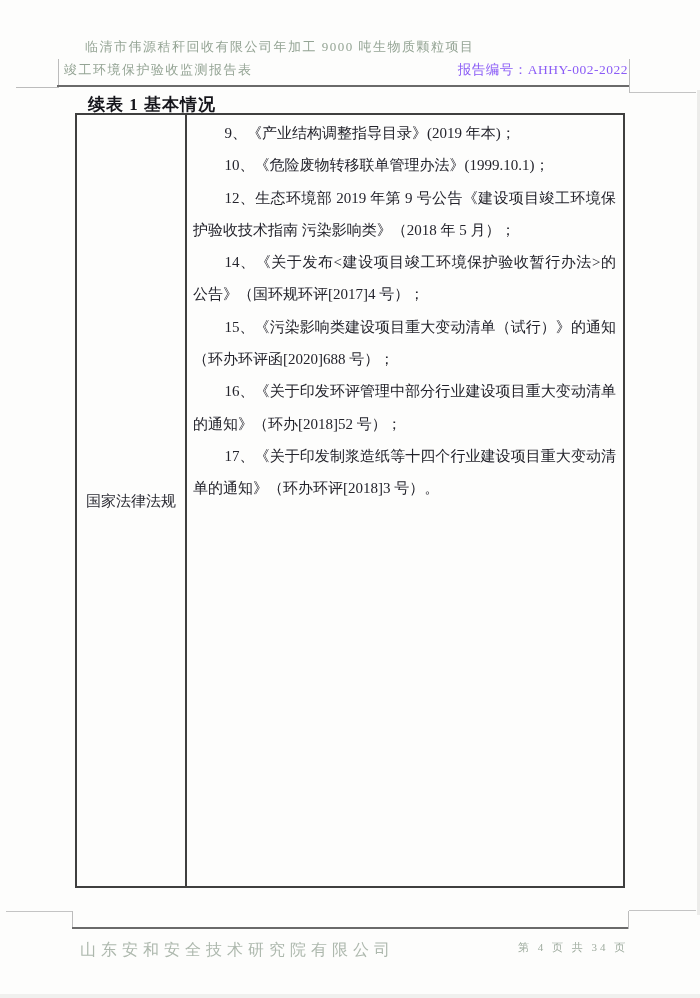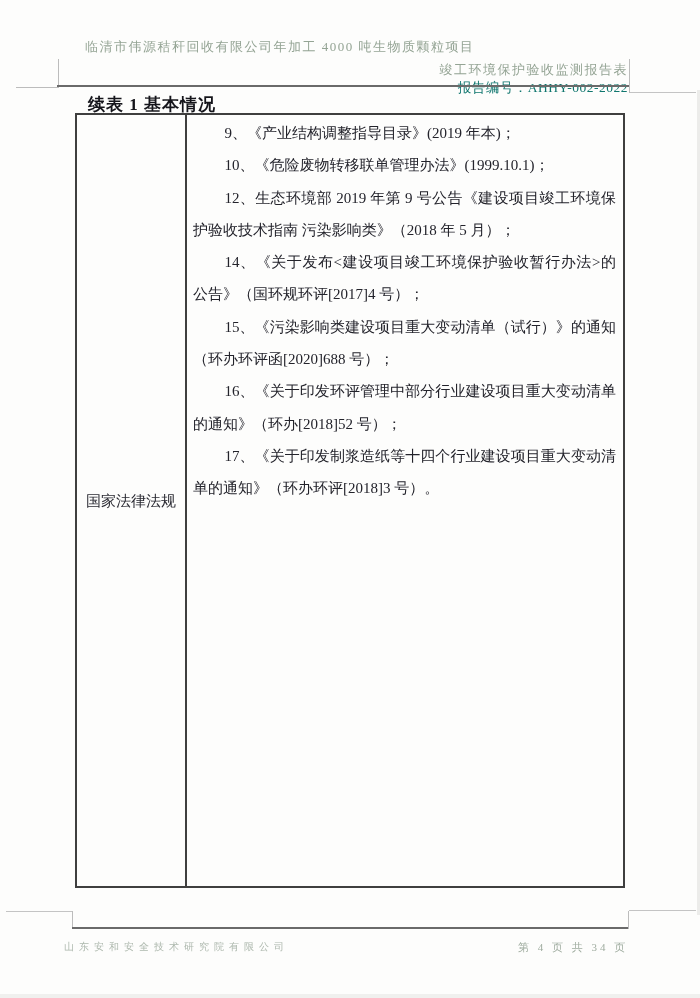--- a/index.html
+++ b/index.html
@@ -15,24 +15,24 @@
   .scan-edge-bottom{position:absolute;left:0;bottom:0;width:700px;height:4px;background:#f0f0ee;}
 
   
   .hdr-line1{
     position:absolute;left:85px;top:38px;width:560px;
     font-size:13px;letter-spacing:1.5px;color:#94a494;
     white-space:nowrap;
   }
   .hdr-line2-wrap{
     position:absolute;left:64px;top:61px;width:564px;
-    display:flex;justify-content:space-between;align-items:flex-end;flex-direction:column;
+    display:flex;justify-content:space-between;align-items:center;
   }
   .hdr-line2{font-size:13px;letter-spacing:1.5px;color:#94a494;white-space:nowrap;}
-  .hdr-report{font-size:13.5px;letter-spacing:0.5px;color:#0f766e;white-space:nowrap;font-family:Liberation Serif, serif;}
+  .hdr-report{font-size:13.5px;letter-spacing:0.5px;color:#8b5cf6;white-space:nowrap;font-family:Liberation Serif, serif;}
   .h-tick-left{position:absolute;left:58px;top:59px;width:1px;height:29px;background:#bcbcbc;}
   .h-dash-left{position:absolute;left:16px;top:87px;width:42px;height:1px;background:#bcbcbc;}
   .h-rule{position:absolute;left:57px;top:85px;width:572px;height:2px;background:#6a6a6a;}
   .h-tick-right{position:absolute;left:629px;top:59px;width:1px;height:34px;background:#bcbcbc;}
   .h-dash-right{position:absolute;left:630px;top:92px;width:66px;height:1px;background:#c4c4c4;}
 
   
   .doc-title{
     position:absolute;left:88px;top:93px;
     font-size:17px;font-weight:bold;color:#15151b;
@@ -67,37 +67,37 @@
   }
 
   
   .f-dash-left{position:absolute;left:6px;top:911px;width:66px;height:1px;background:#c4c4c4;}
   .f-tick-left{position:absolute;left:72px;top:911px;width:1px;height:18px;background:#bcbcbc;}
   .f-rule{position:absolute;left:72px;top:927px;width:557px;height:2px;background:#6a6a6a;}
   .f-tick-right{position:absolute;left:628px;top:911px;width:1px;height:18px;background:#bcbcbc;}
   .f-dash-right{position:absolute;left:629px;top:910px;width:67px;height:1px;background:#c4c4c4;}
 
   .ftr-company{
-    position:absolute;left:64px;top:940px;
-    font-size:10px;letter-spacing:5px;color:#adb8ad;white-space:nowrap;
+    position:absolute;left:80px;top:940px;
+    font-size:16px;letter-spacing:5px;color:#adb8ad;white-space:nowrap;
   }
   .ftr-page{
     position:absolute;left:518px;top:940px;
     font-size:11px;letter-spacing:3px;color:#9fac9f;white-space:nowrap;
   }
 </style>
 </head>
 <body>
 
 <div class="page">
 
   <div class="scan-edge-right"></div>
   <div class="scan-edge-bottom"></div>
 
-  <div class="hdr-line1">临清市伟源秸秆回收有限公司年加工 4000 吨生物质颗粒项目</div>
+  <div class="hdr-line1">临清市伟源秸秆回收有限公司年加工 9000 吨生物质颗粒项目</div>
   <div class="hdr-line2-wrap">
     <span class="hdr-line2">竣工环境保护验收监测报告表</span>
     <span class="hdr-report">报告编号：AHHY-002-2022</span>
   </div>
   <div class="h-tick-left"></div>
   <div class="h-dash-left"></div>
   <div class="h-rule"></div>
   <div class="h-tick-right"></div>
   <div class="h-dash-right"></div>
 

